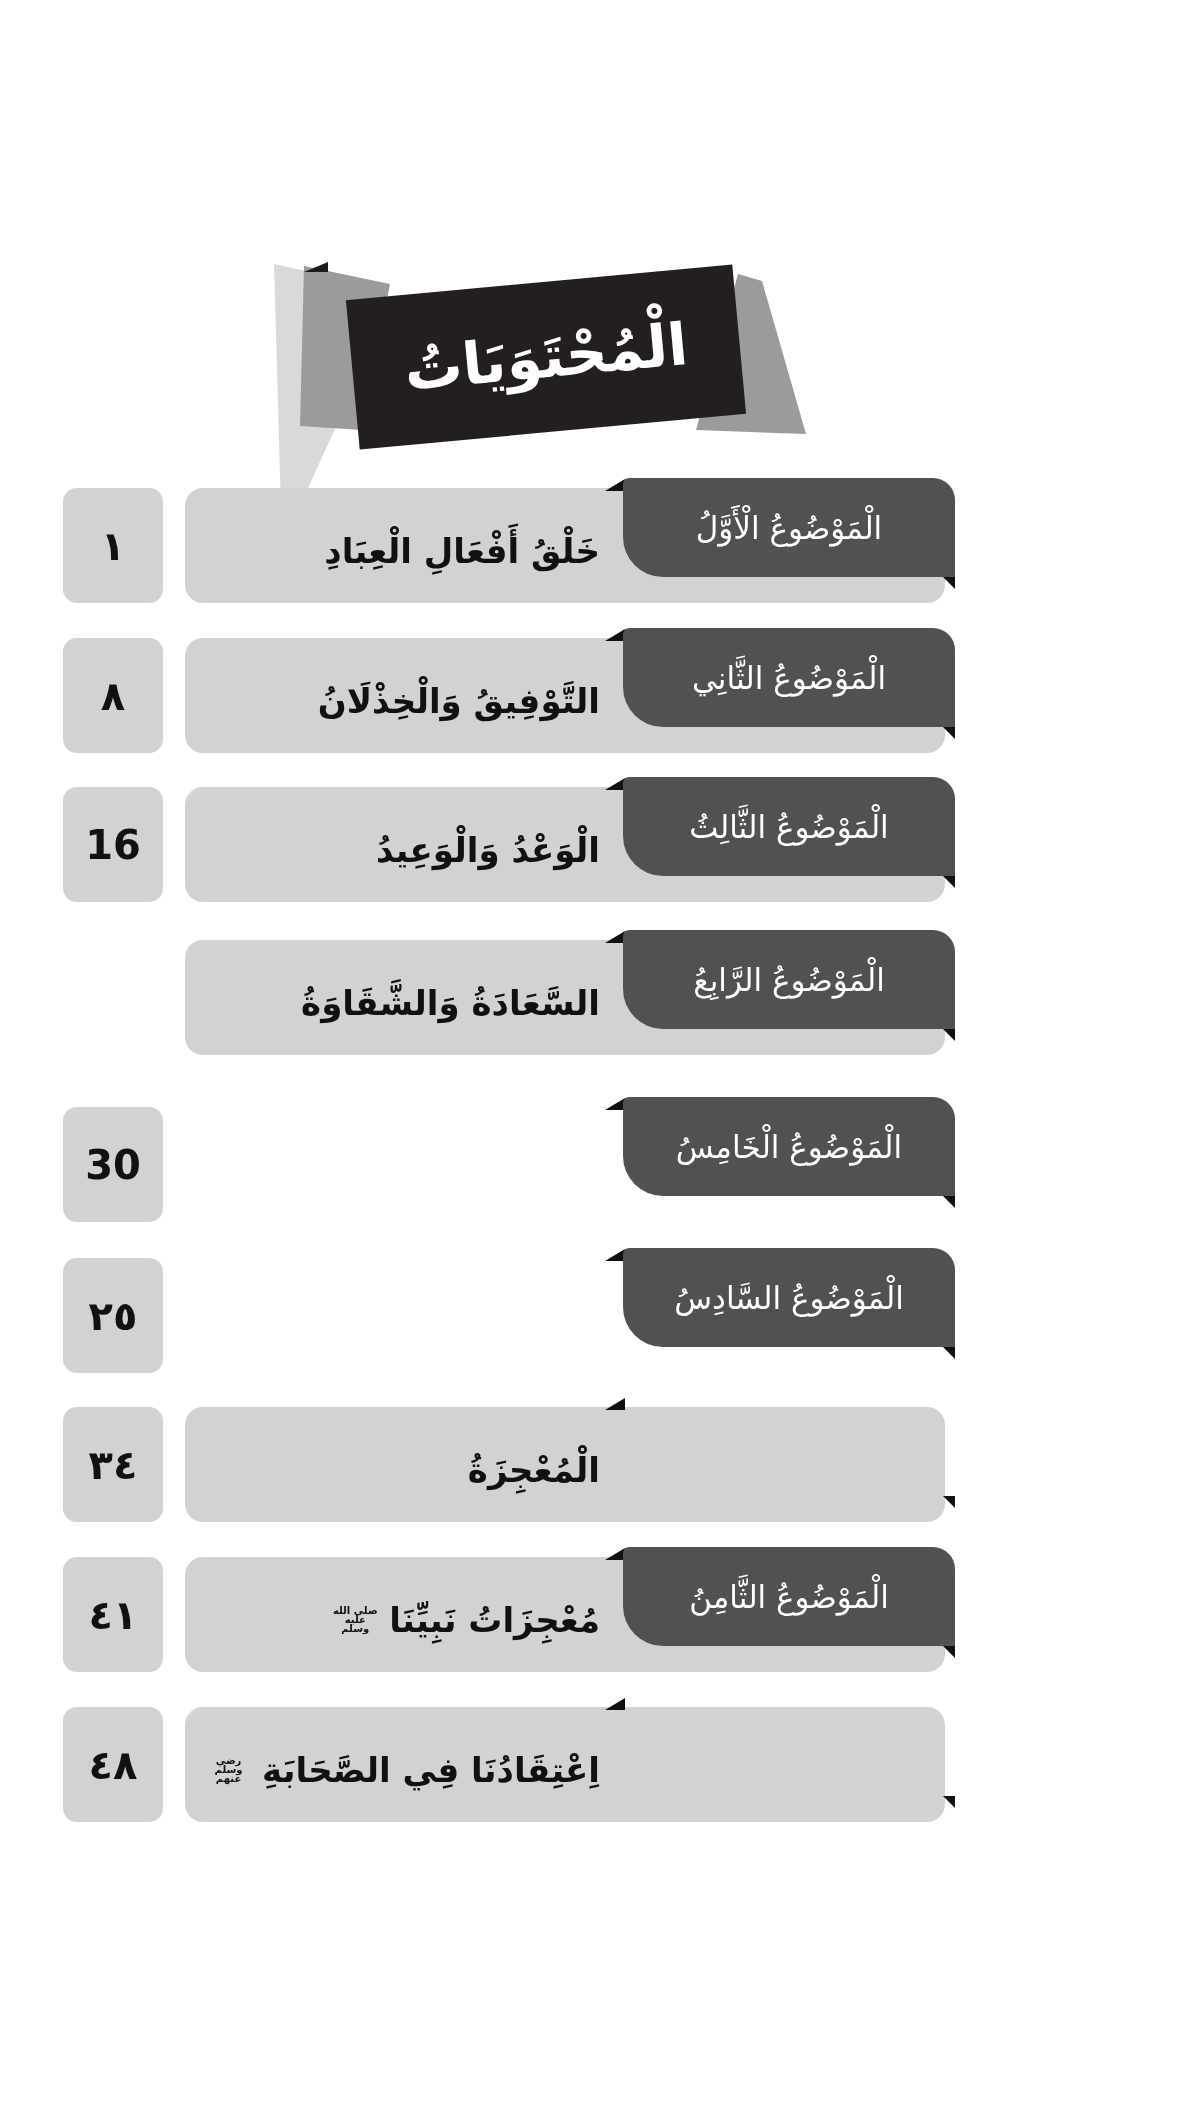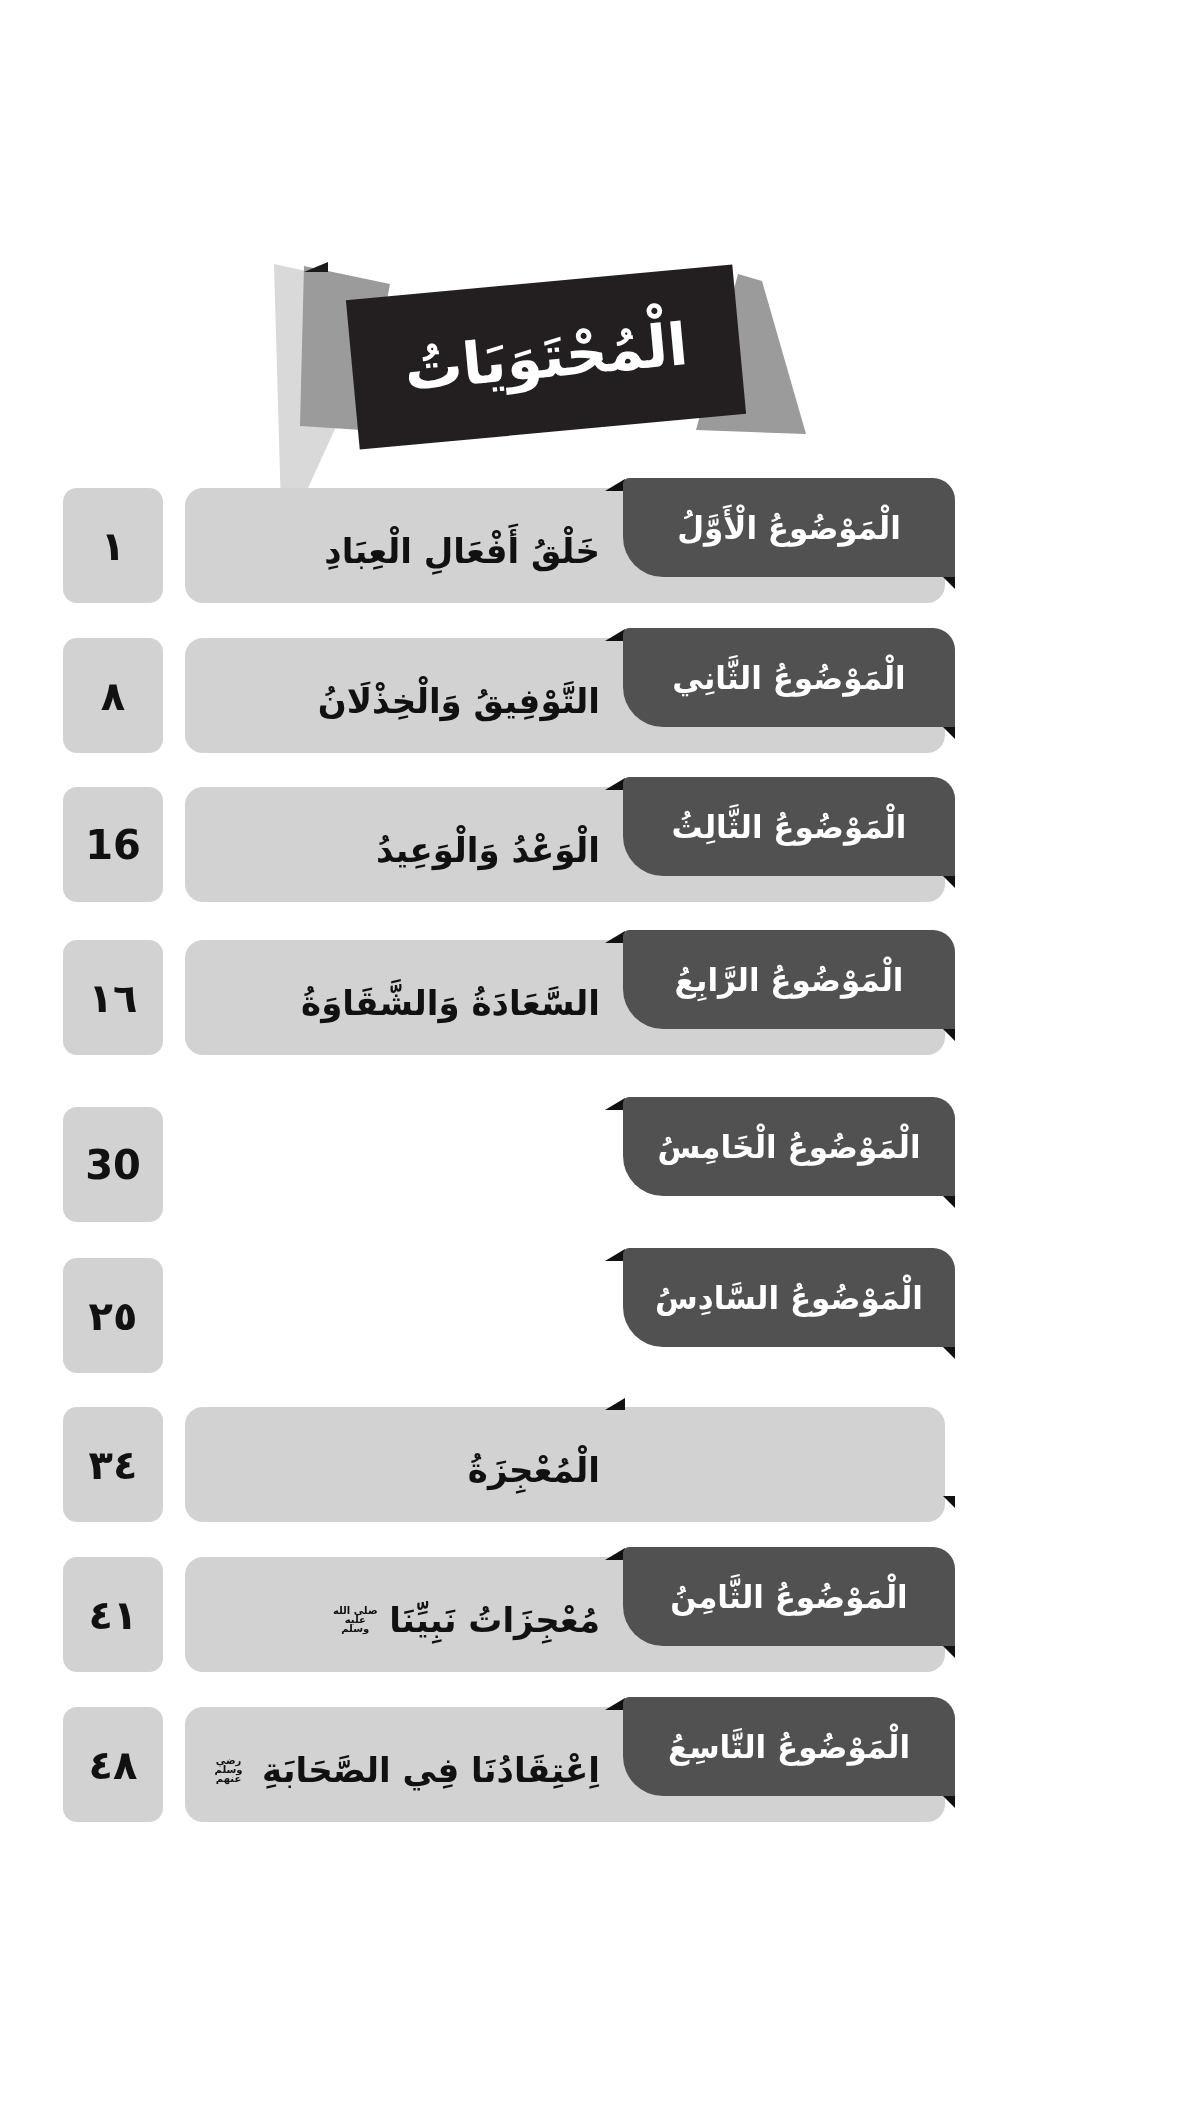--- a/index.html
+++ b/index.html
@@ -48,21 +48,21 @@
   .stamp{
     display:inline-block;max-width:48px;font-size:10px;font-weight:bold;
     line-height:9px;text-align:center;color:#111111;white-space:normal;
   }
   .label{
     position:absolute;left:623px;top:0;width:332px;height:99px;
     background:#515151;border-radius:6px 22px 0 40px;
     display:flex;align-items:center;justify-content:center;
   }
   .label-text{
-    color:#ffffff;font-size:31px;font-weight:bold;direction:rtl;white-space:nowrap;
+    color:#ffffff;font-size:31px;font-weight:normal;direction:rtl;white-space:nowrap;
   }
   .wedge-left{
     position:absolute;left:605px;top:1px;width:20px;height:12px;
     background:#111111;clip-path:polygon(0 100%,100% 0,100% 100%);
   }
   .wedge-right{
     position:absolute;left:943px;top:99px;width:12px;height:12px;
     background:#111111;clip-path:polygon(0 0,100% 0,100% 100%);
   }
 </style>
@@ -126,23 +126,20 @@
       </div>
     </div>
     <div class="wedge-left"></div>
     <div class="label">
       <span class="label-text">الْمَوْضُوعُ الثَّالِثُ</span>
     </div>
     <div class="wedge-right"></div>
   </div>
 
   <div class="row r4">
-    <div class="num-box">
-      <span class="num">١٦</span>
-    </div>
     <div class="bar">
       <div class="topic">
         <span>السَّعَادَةُ وَالشَّقَاوَةُ</span>
         <span class="stamp"></span>
       </div>
     </div>
     <div class="wedge-left"></div>
     <div class="label">
       <span class="label-text">الْمَوْضُوعُ الرَّابِعُ</span>
     </div>
@@ -206,19 +203,16 @@
     <div class="num-box">
       <span class="num">٤٨</span>
     </div>
     <div class="bar">
       <div class="topic">
         <span>اِعْتِقَادُنَا فِي الصَّحَابَةِ</span>
         <span class="stamp">رضي وسلم عنهم</span>
       </div>
     </div>
     <div class="wedge-left"></div>
-    <div class="label">
-      <span class="label-text">الْمَوْضُوعُ التَّاسِعُ</span>
-    </div>
     <div class="wedge-right"></div>
   </div>
 
 </div>
 
 </body></html>

